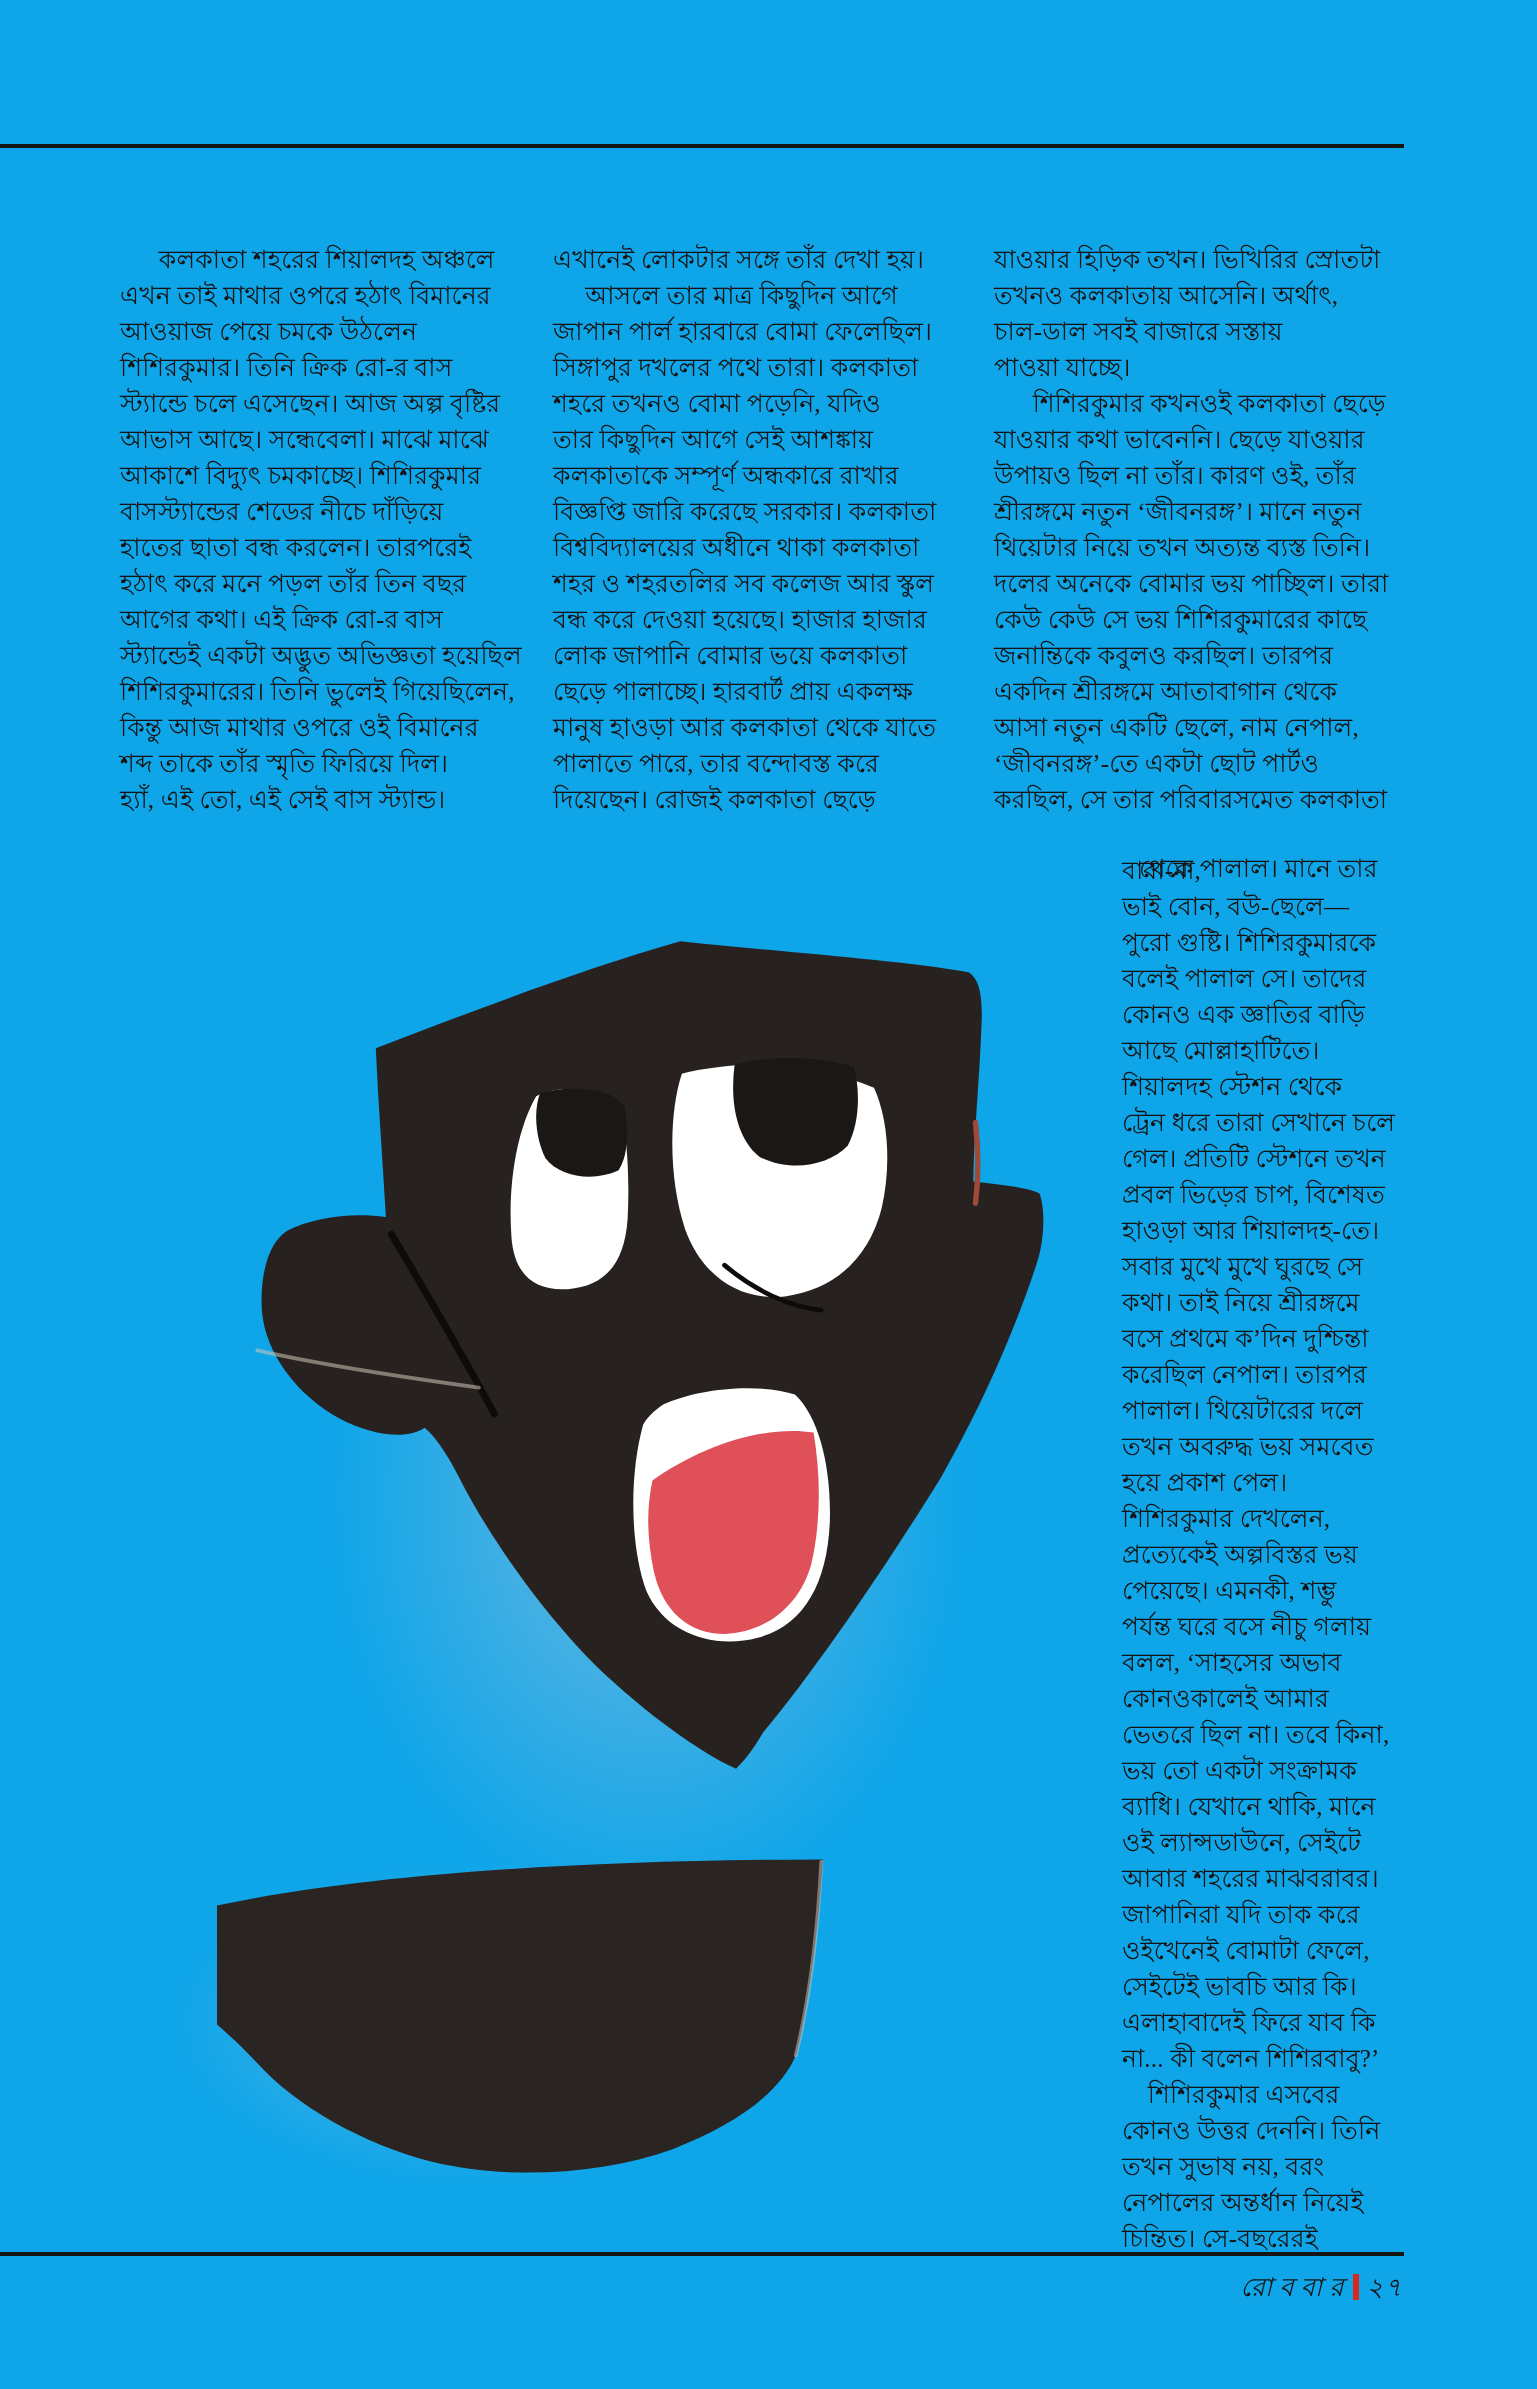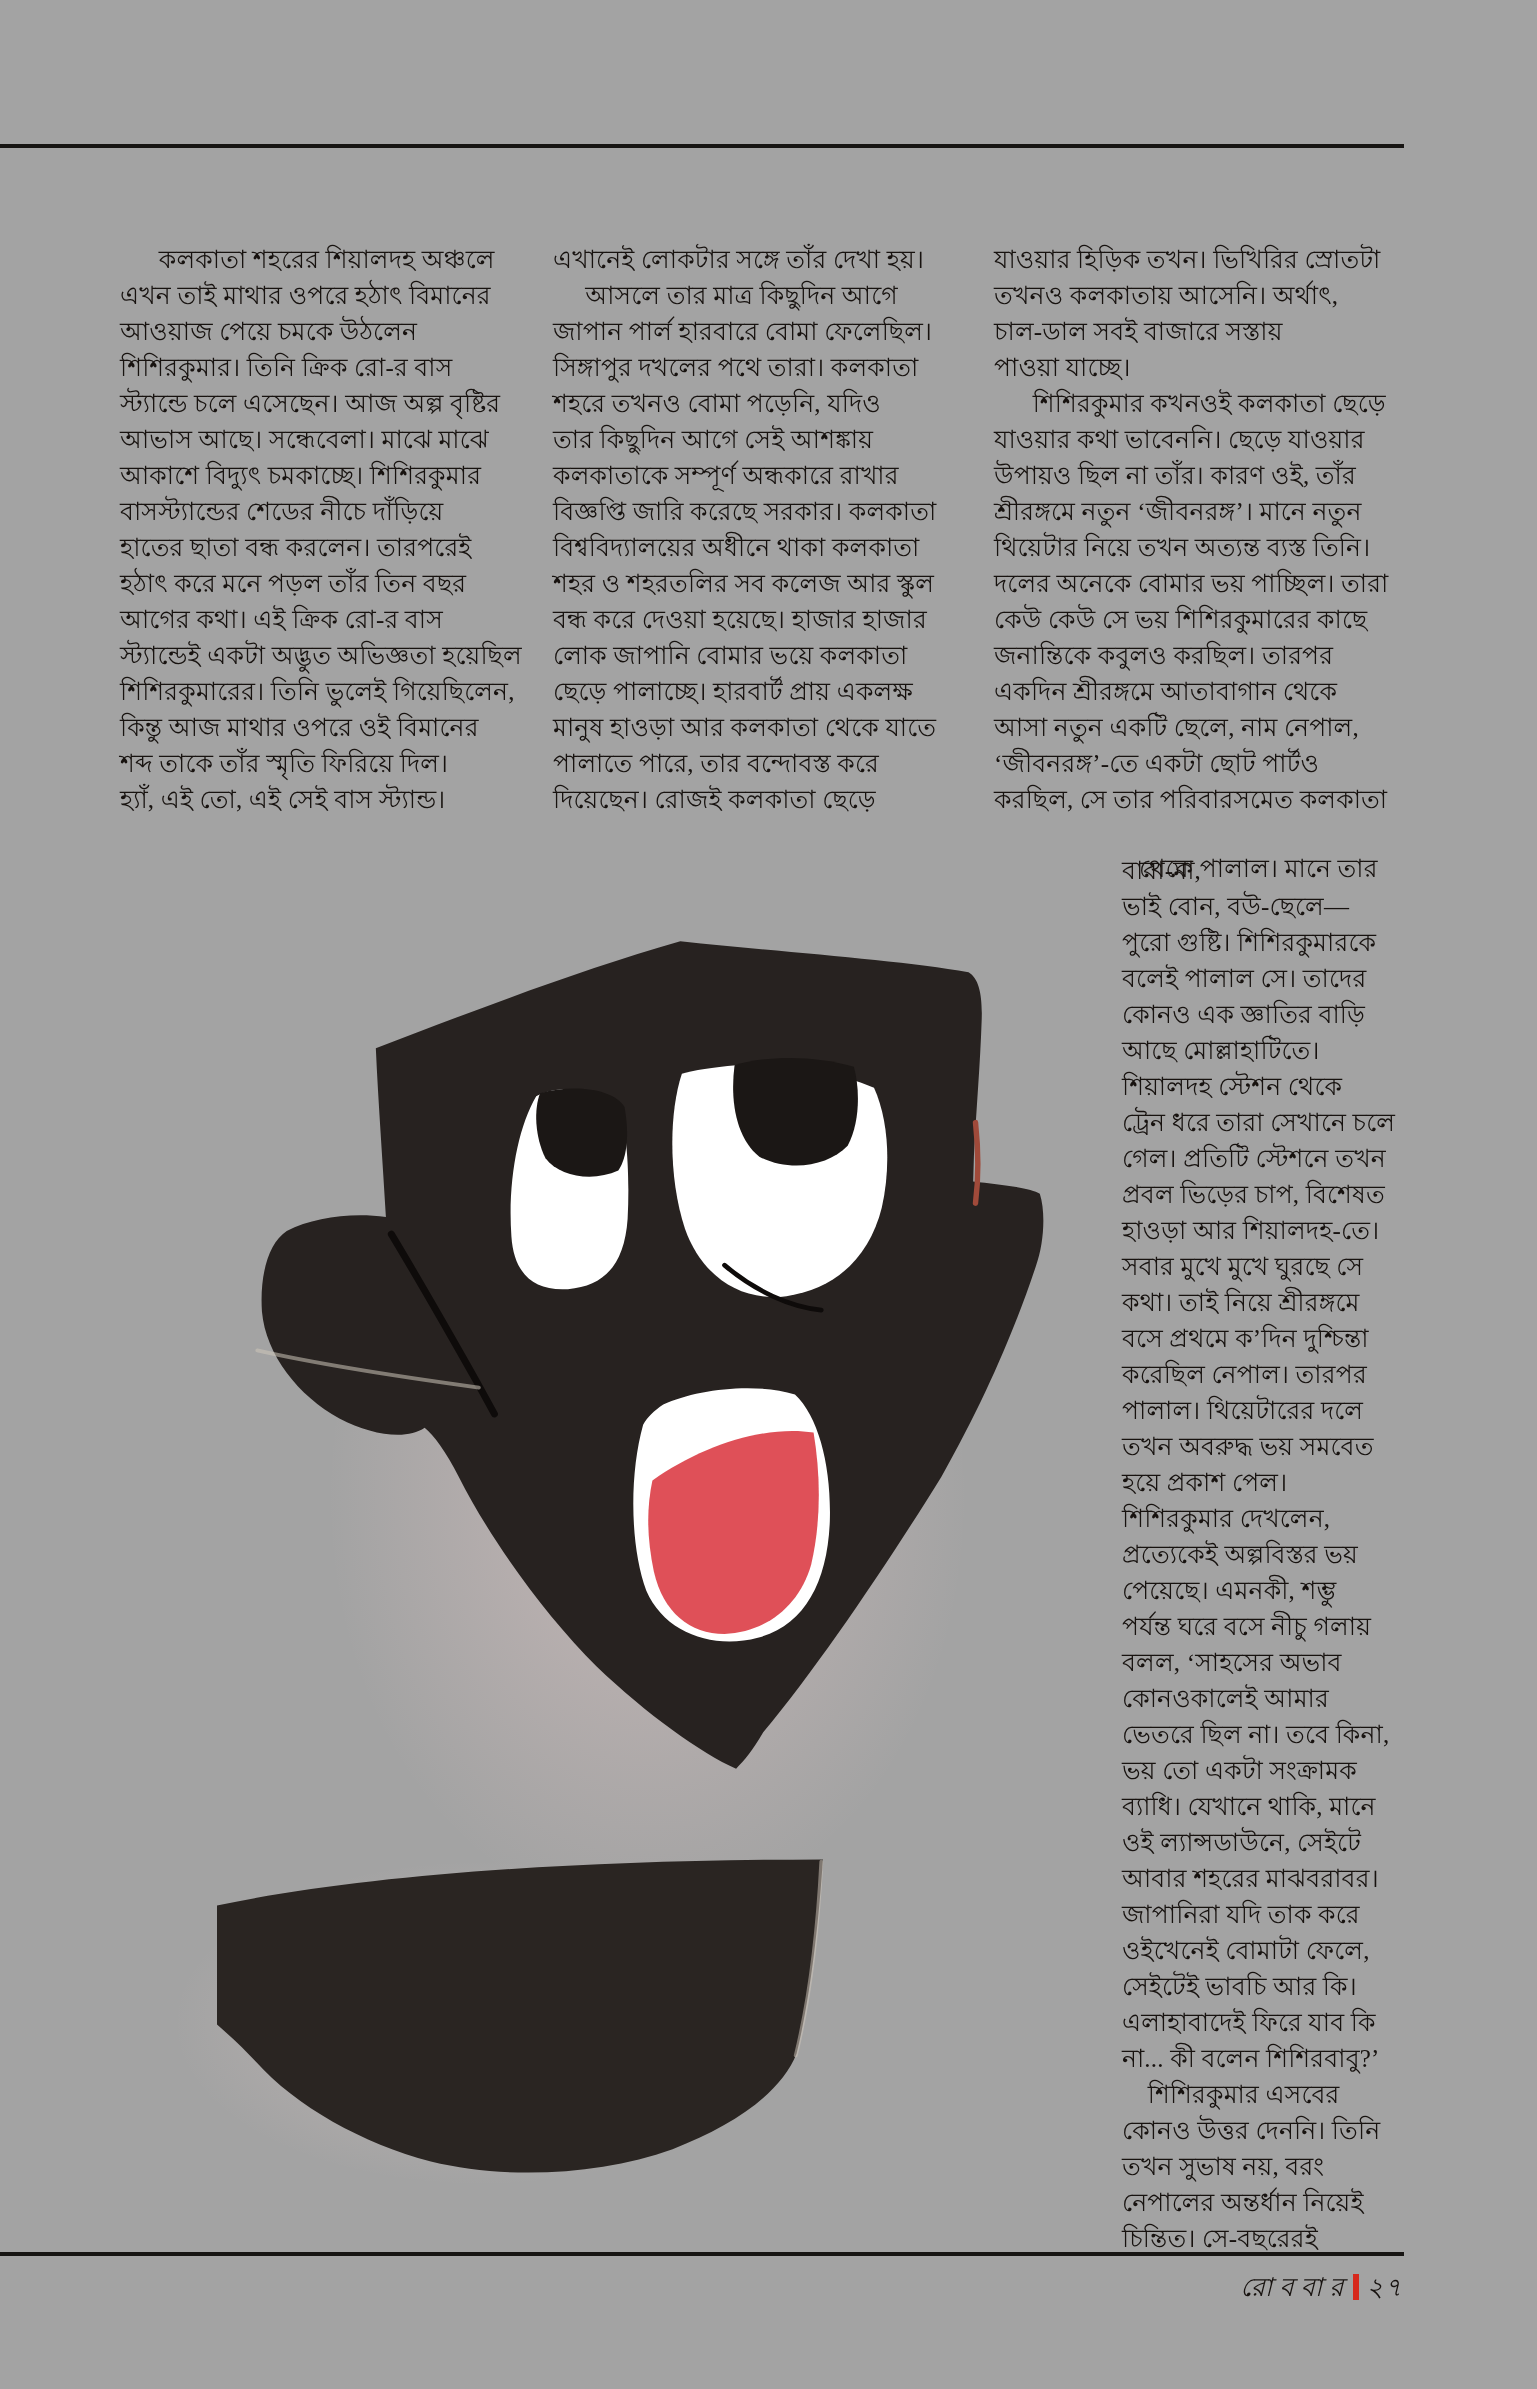--- a/index.html
+++ b/index.html
@@ -1,16 +1,16 @@
 <!DOCTYPE html>
 <html style="font-size:12.4px"><head>
 <meta charset="utf-8">
 <style>
   html,body{margin:0;padding:0;background:#e9e7e2;}
-  #page{position:relative;width:1538px;height:2389px;background:#a3a3a3;overflow:hidden;
+  #page{position:relative;width:1538px;height:2389px;background:#0ea5e9;overflow:hidden;
         font-family:"Liberation Serif","DejaVu Serif",serif;color:#17120f;}
   .rule{position:absolute;left:0;background:#171513;}
   #rule-top{top:144px;width:1404px;height:3.9px;}
   #rule-bottom{top:2252px;width:1404px;height:3.9px;}
   .col{position:absolute;font-size:25px;line-height:36px;white-space:pre;
        letter-spacing:0.2px;}
   #col1{left:120px;top:242px;width:391px;}
   #col2{left:553px;top:242px;width:399px;}
   #col3wide{left:994px;top:242px;width:415px;}
   #col3hang{left:1139px;top:851px;width:267px;}

